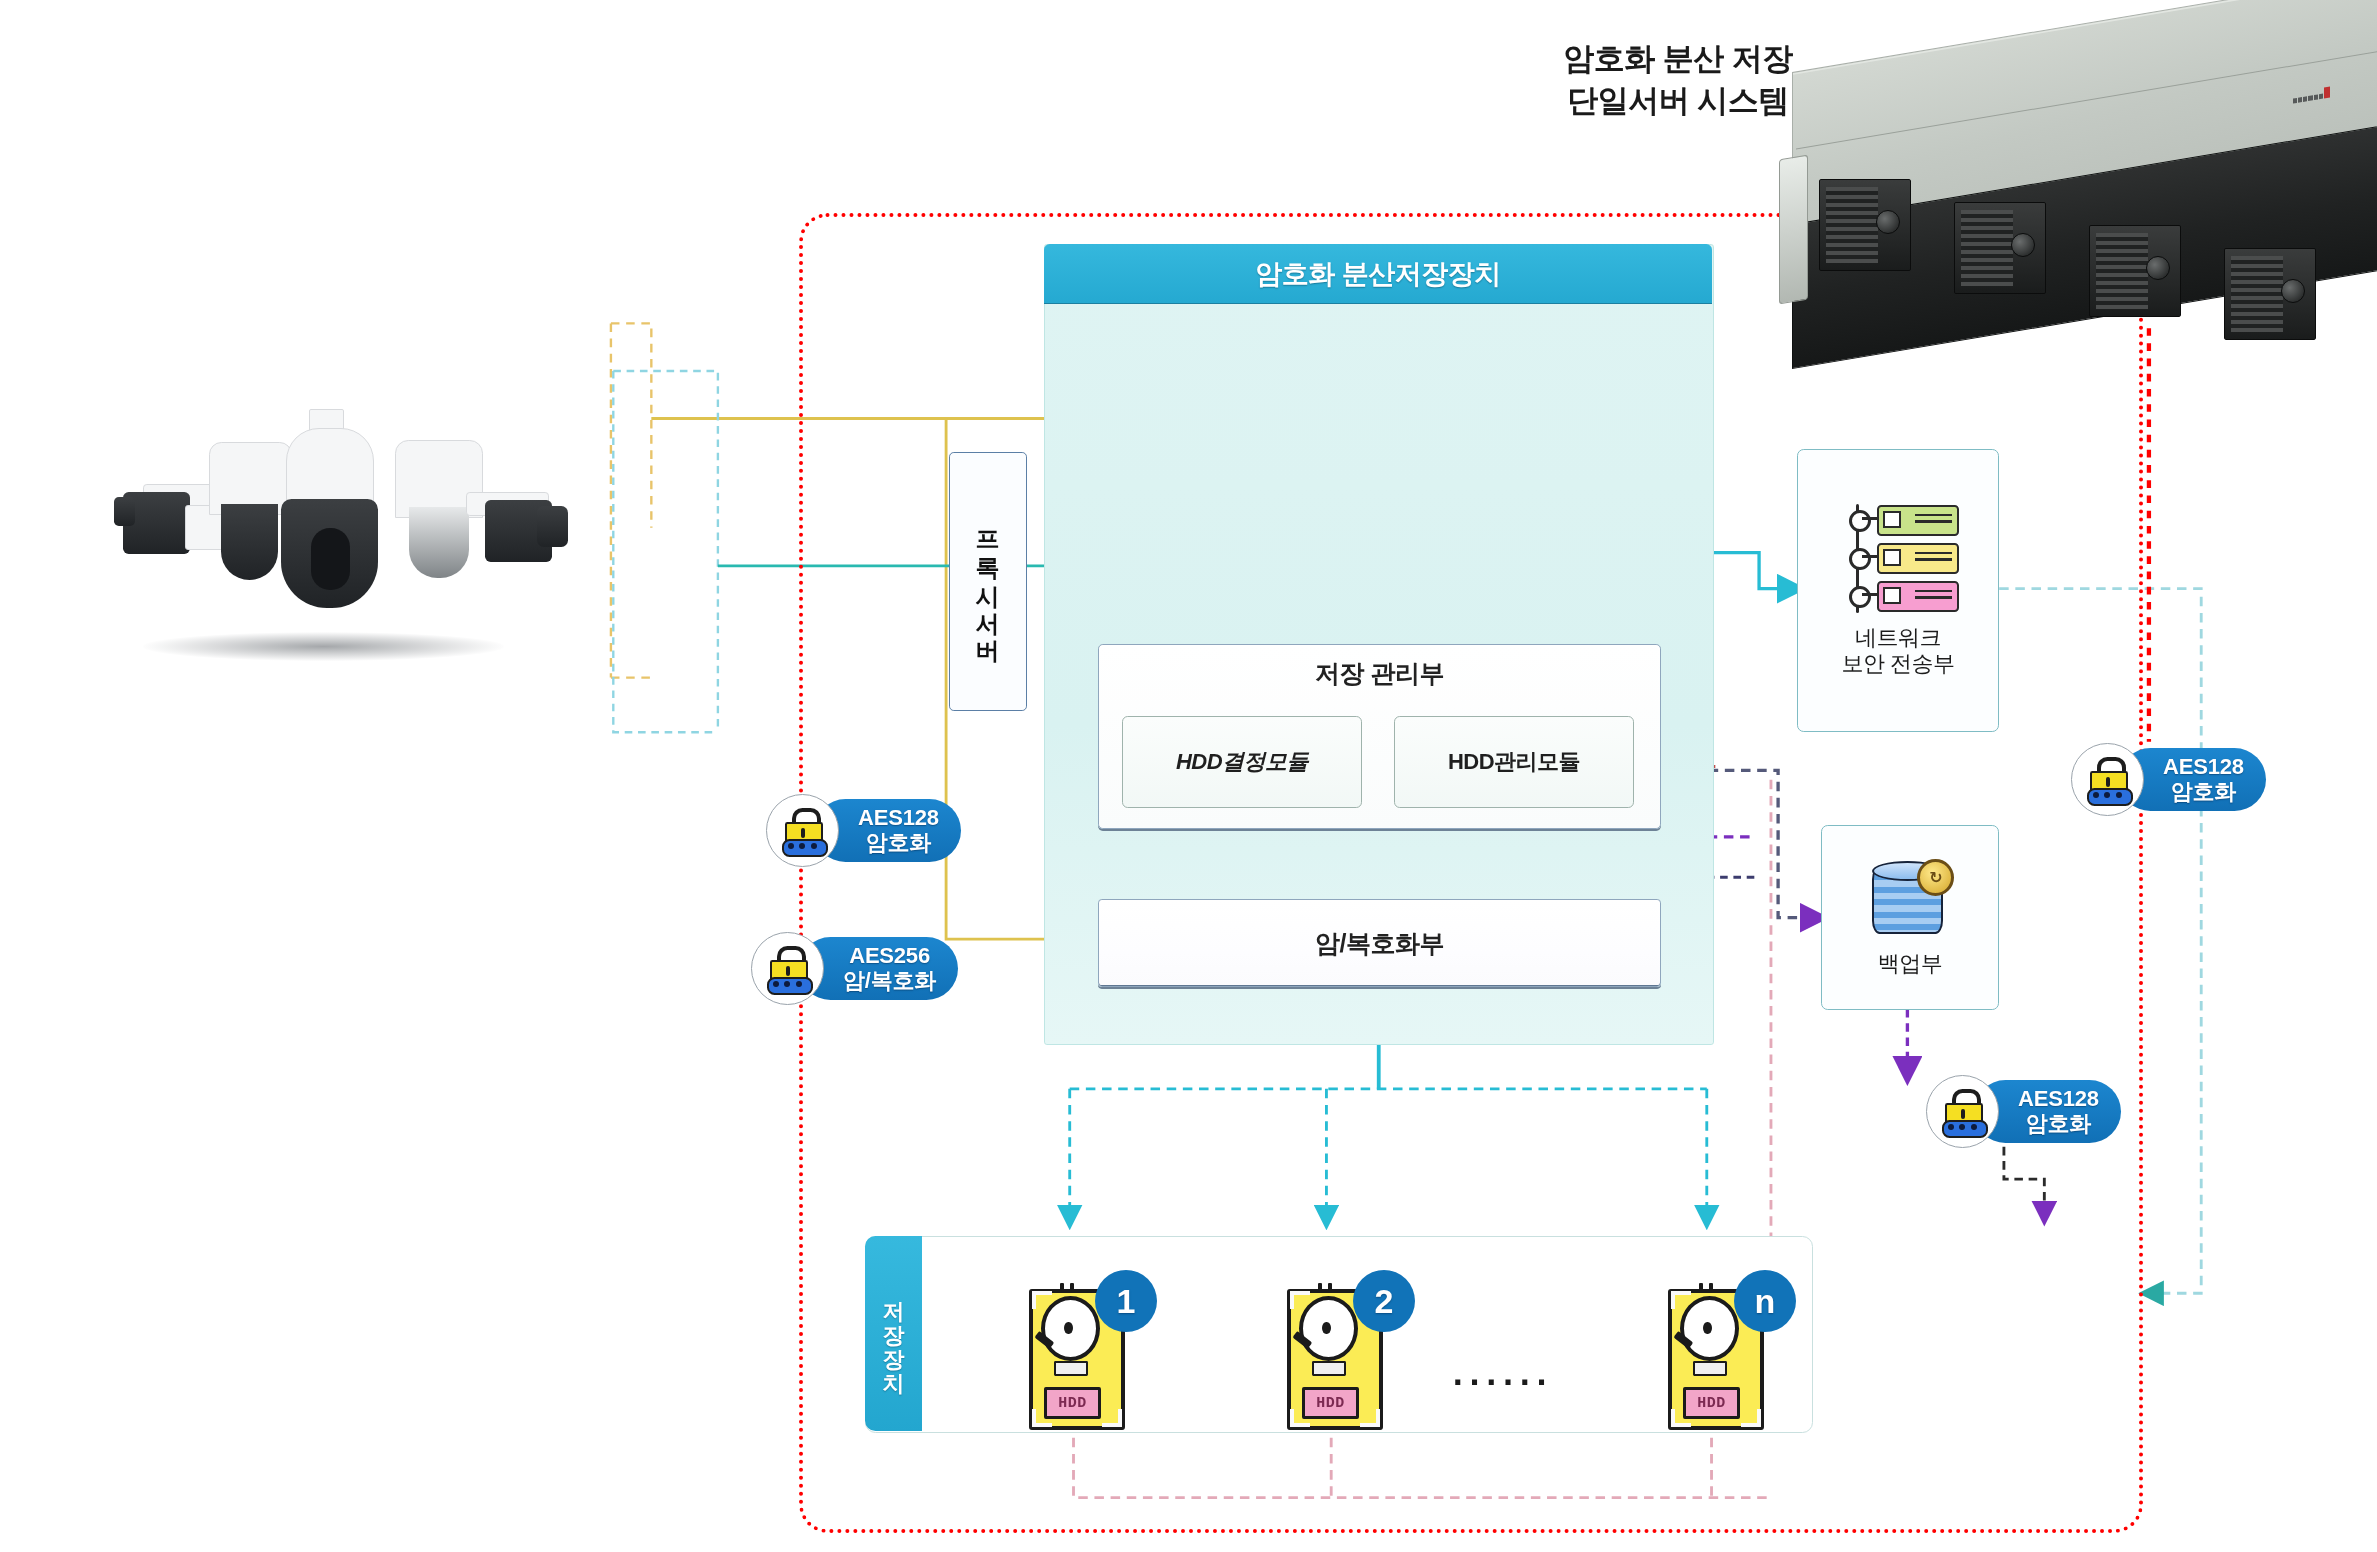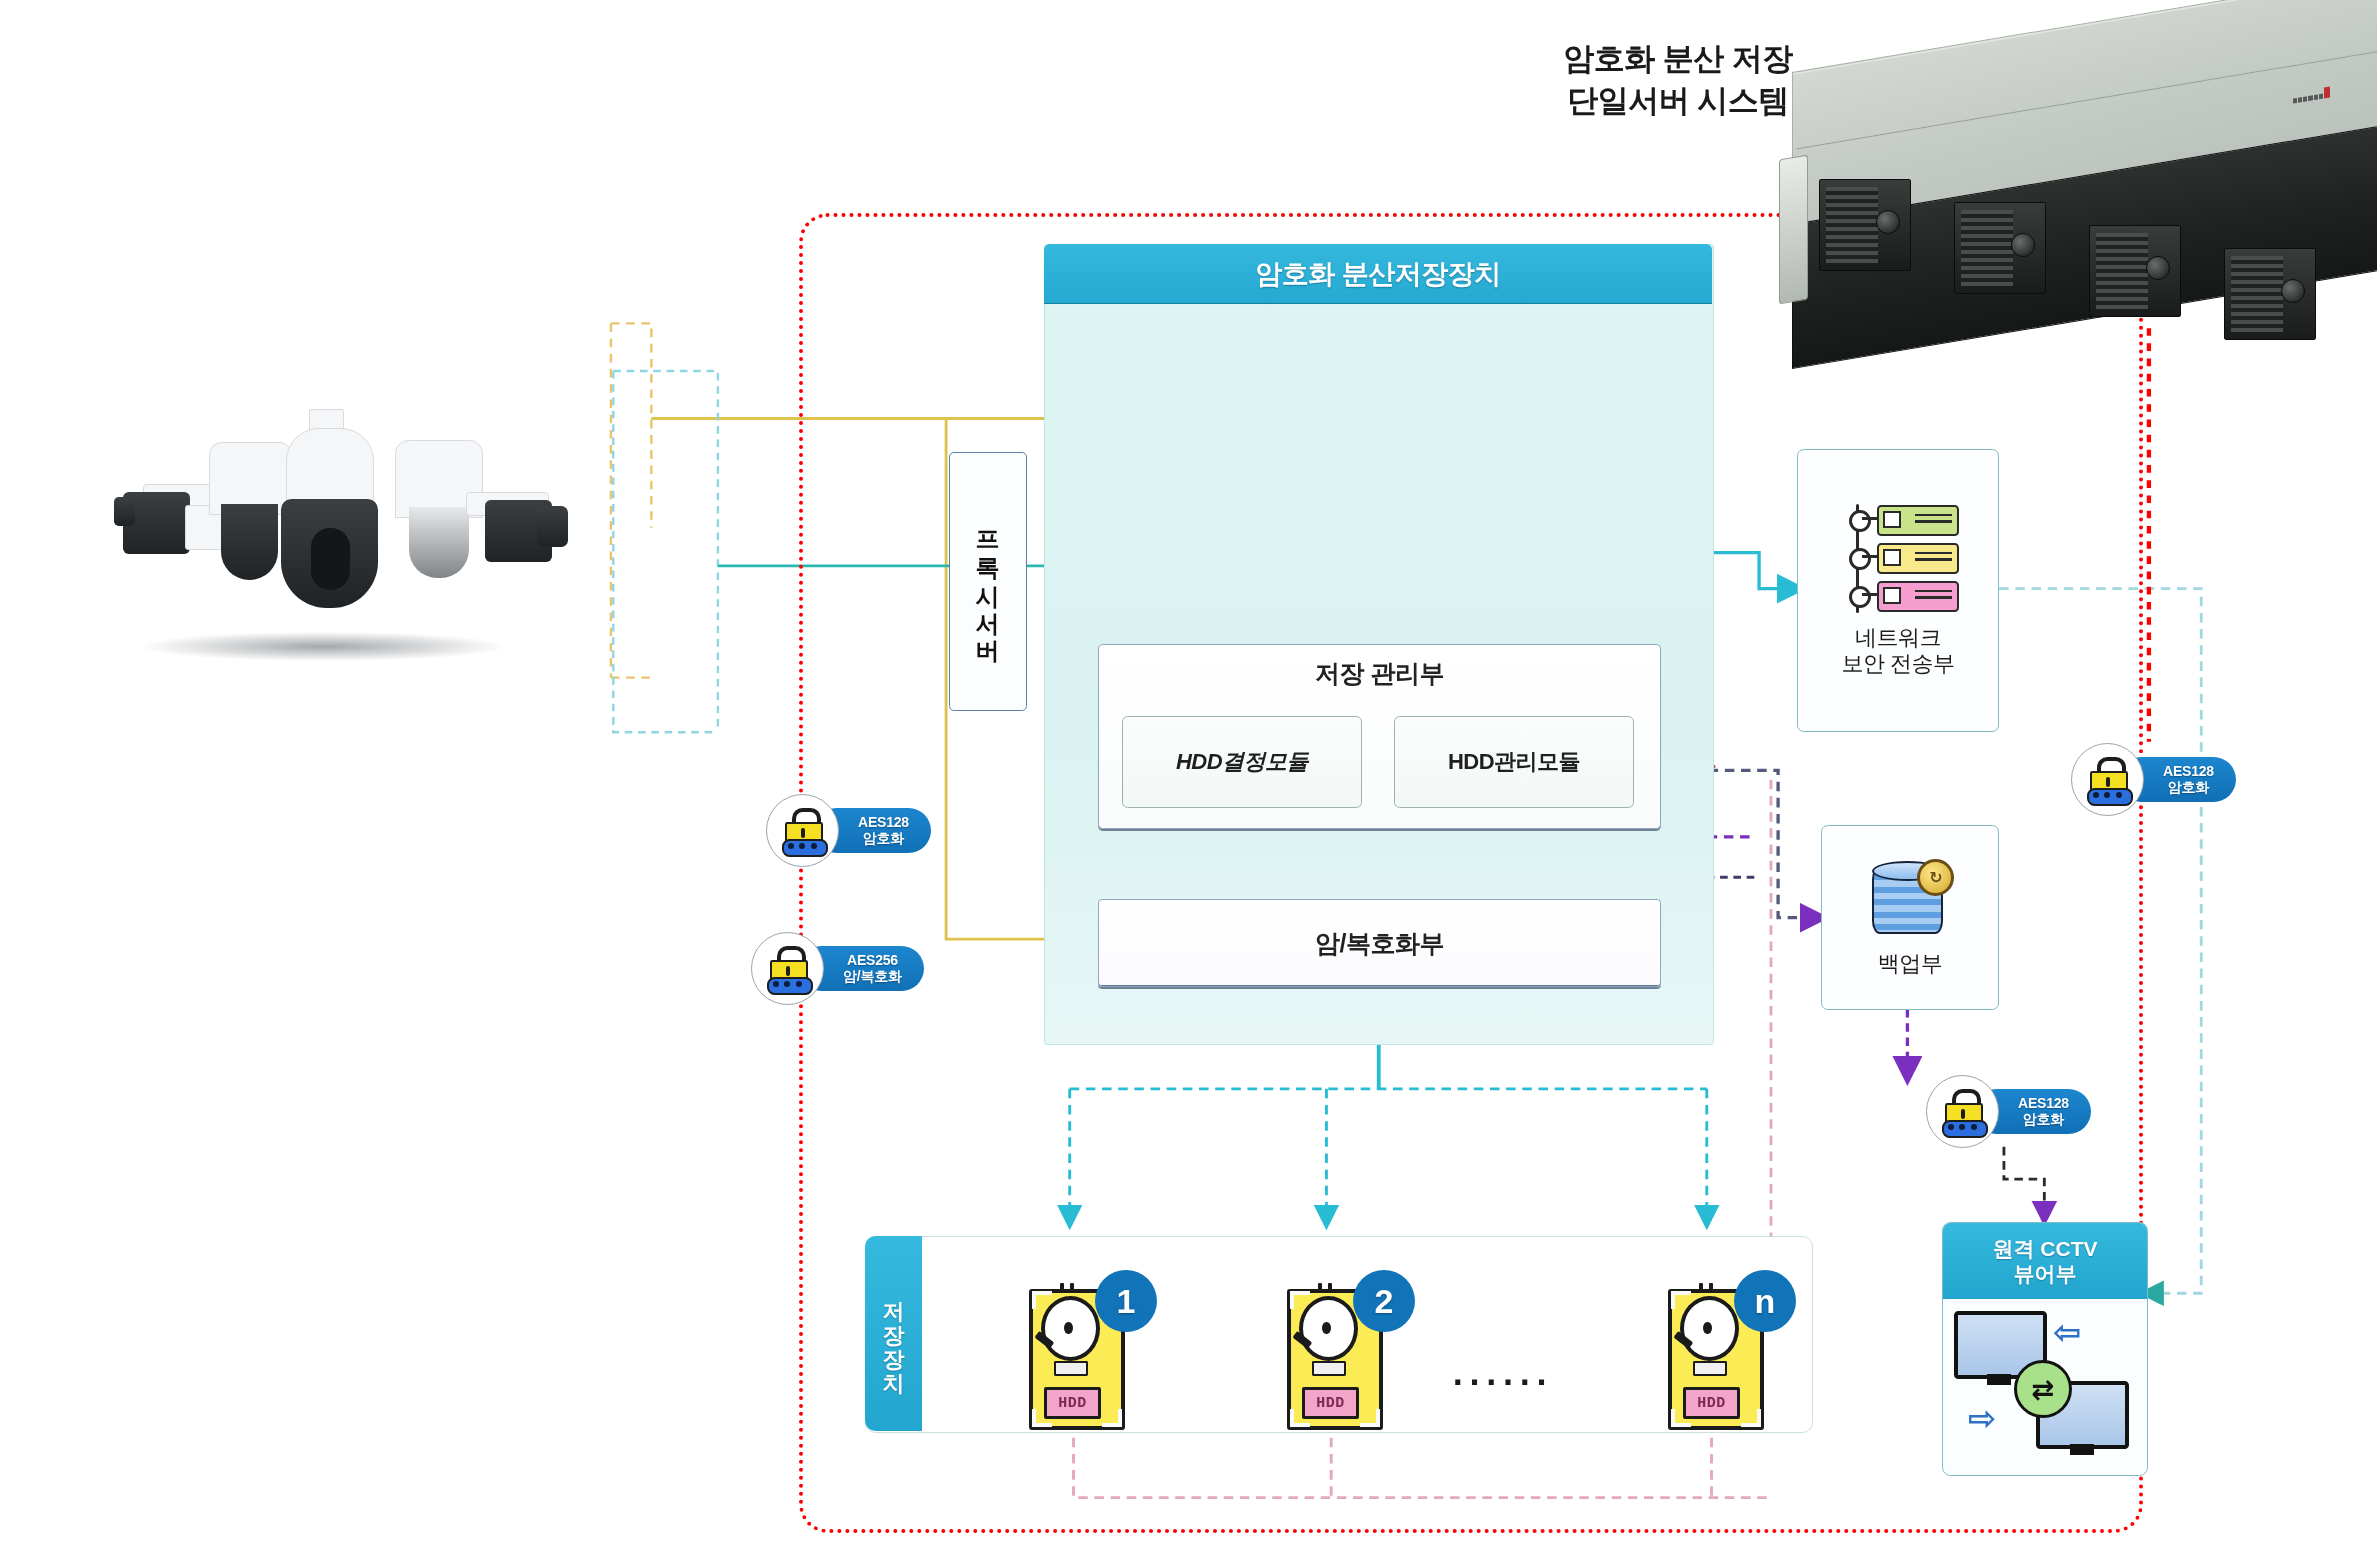--- a/index.html
+++ b/index.html
@@ -175,21 +175,21 @@
   .lockico .bdy{position:absolute;left:4.8px;top:14.3px;width:34px;height:20px;background:#f5df22;border:2.9px solid #1d1d1d;border-radius:2.4px;}
   .lockico .bdy:after{content:"";position:absolute;left:13.3px;top:3.8px;width:4.8px;height:10.5px;background:#1d1d1d;border-radius:2.9px;}
   .lockico .base{position:absolute;left:1px;top:31px;width:42px;height:14.3px;background:#2a6fdd;border:2.9px solid #1d1d1d;border-radius:7.6px;}
   .lockico .base i{position:absolute;top:2.4px;width:6.2px;height:6.2px;border-radius:50%;background:#0d1b3d;}
   .lockico .base i:nth-child(1){left:4.8px;}
   .lockico .base i:nth-child(2){left:15.7px;}
   .lockico .base i:nth-child(3){left:27px;}
   .aes .pill{
     margin-left:-25px;padding:6.7px 22px 6.7px 44px;border-radius:37px;
     background:linear-gradient(180deg,#1c86cf 0%,#1170b6 100%);
-    color:#ffffff;font-size:14px;font-weight:bold;line-height:1.12;text-align:center;letter-spacing:-0.2px;
+    color:#ffffff;font-size:22px;font-weight:bold;line-height:1.12;text-align:center;letter-spacing:-0.2px;
     text-shadow:0 1px 1.4px rgba(0,40,80,.5);
   }
   #aes-left-128{left:766px;top:795px;}
   #aes-left-256{left:751px;top:933px;}
   #aes-right-128{left:2071px;top:744px;}
   #aes-cctv-128{left:1926px;top:1076px;}
 
   
   #storage-panel{
     left:865px;top:1236px;width:946px;height:195px;
@@ -580,30 +580,15 @@
       </div>
     <div class="platter"></div>
       <div class="arm"></div>
       <div class="slot"></div>
     <div class="tag">HDD</div>
     <div class="num">n</div>
   </div>
 
   <div class="abs" id="hdd-ellipsis">······</div>
 
-  <div class="abs" id="cctv-viewer">
-    <div class="vhead">
-      <div>
-        <div>원격 CCTV</div>
-        <div>뷰어부</div>
-      </div>
-    </div>
-    <div class="vbody">
-      <div class="monitor" id="mon-a"></div>
-      <div class="monitor" id="mon-b"></div>
-      <div class="syncarrow" id="arr-a">⇦</div>
-      <div class="syncarrow" id="arr-b">⇨</div>
-      <div id="sync-badge">⇄</div>
-    </div>
-  </div>
 
 </div>
 
 
 </body></html>

